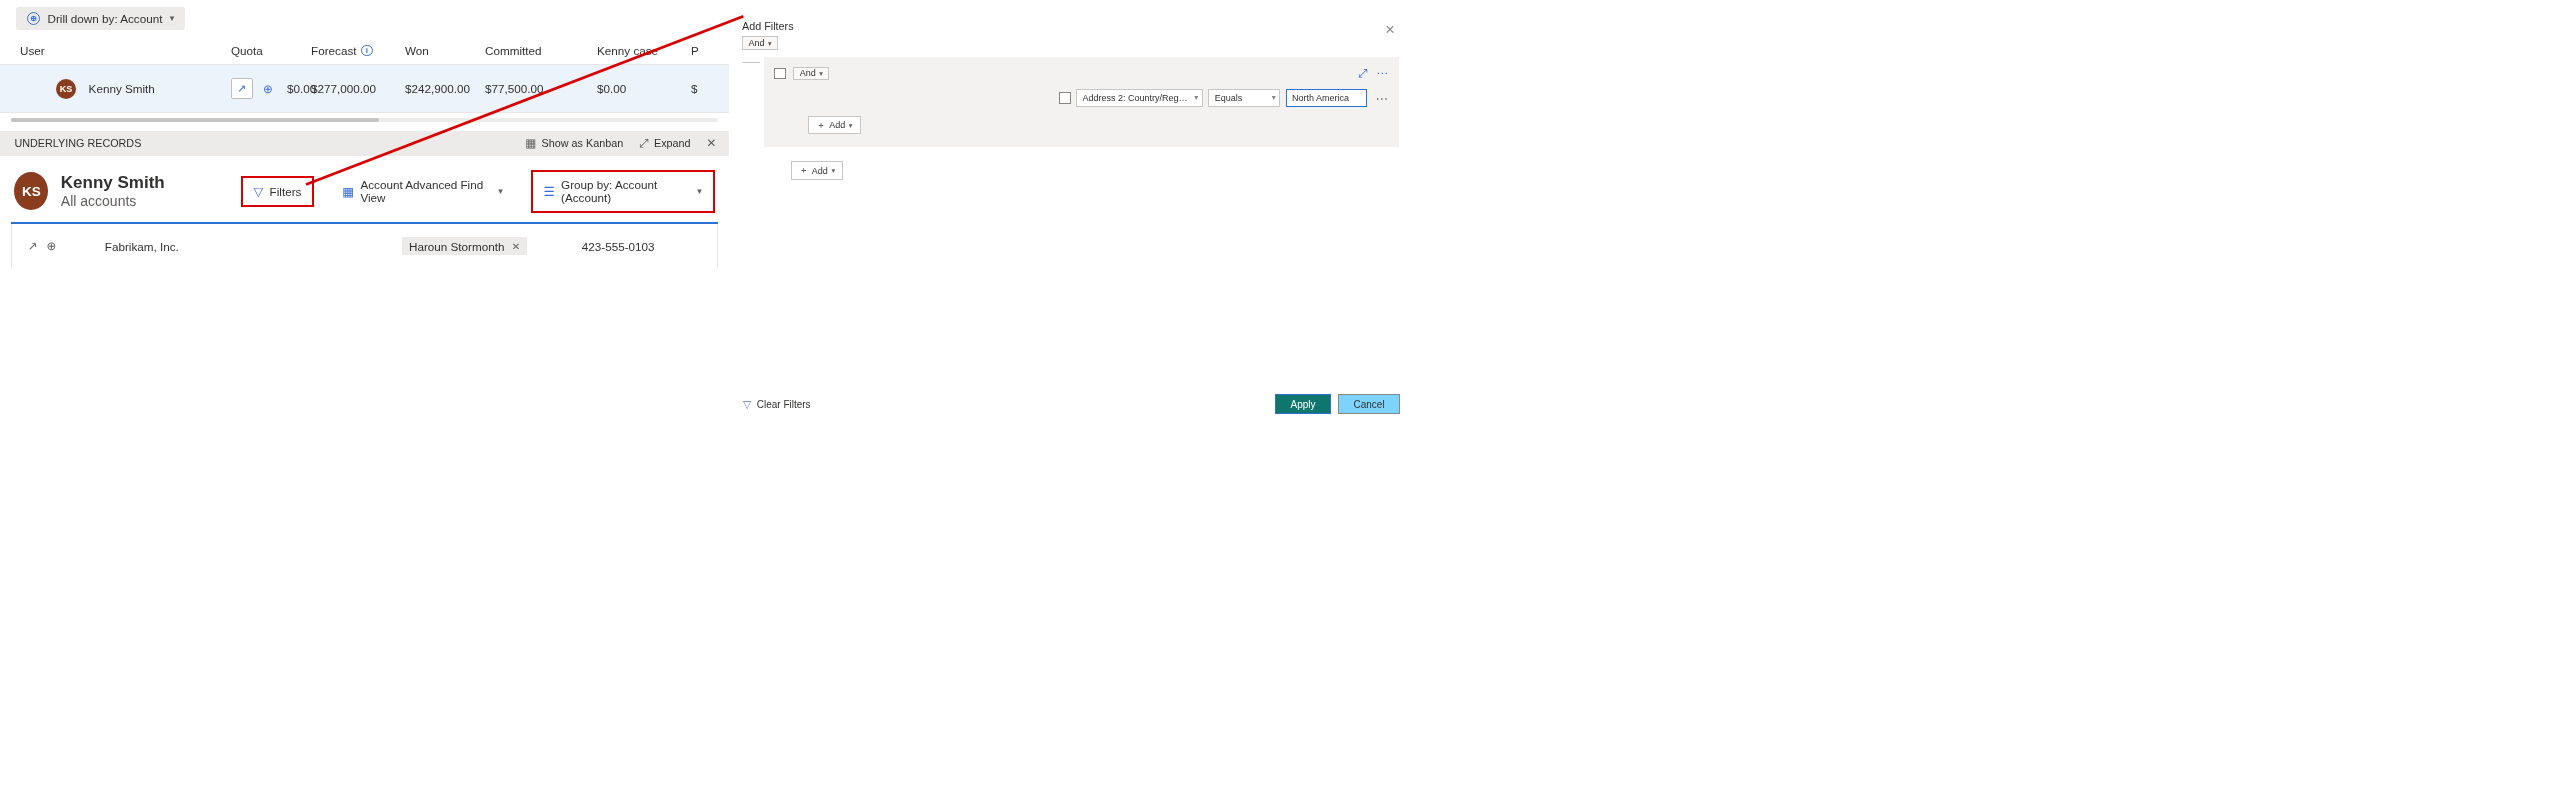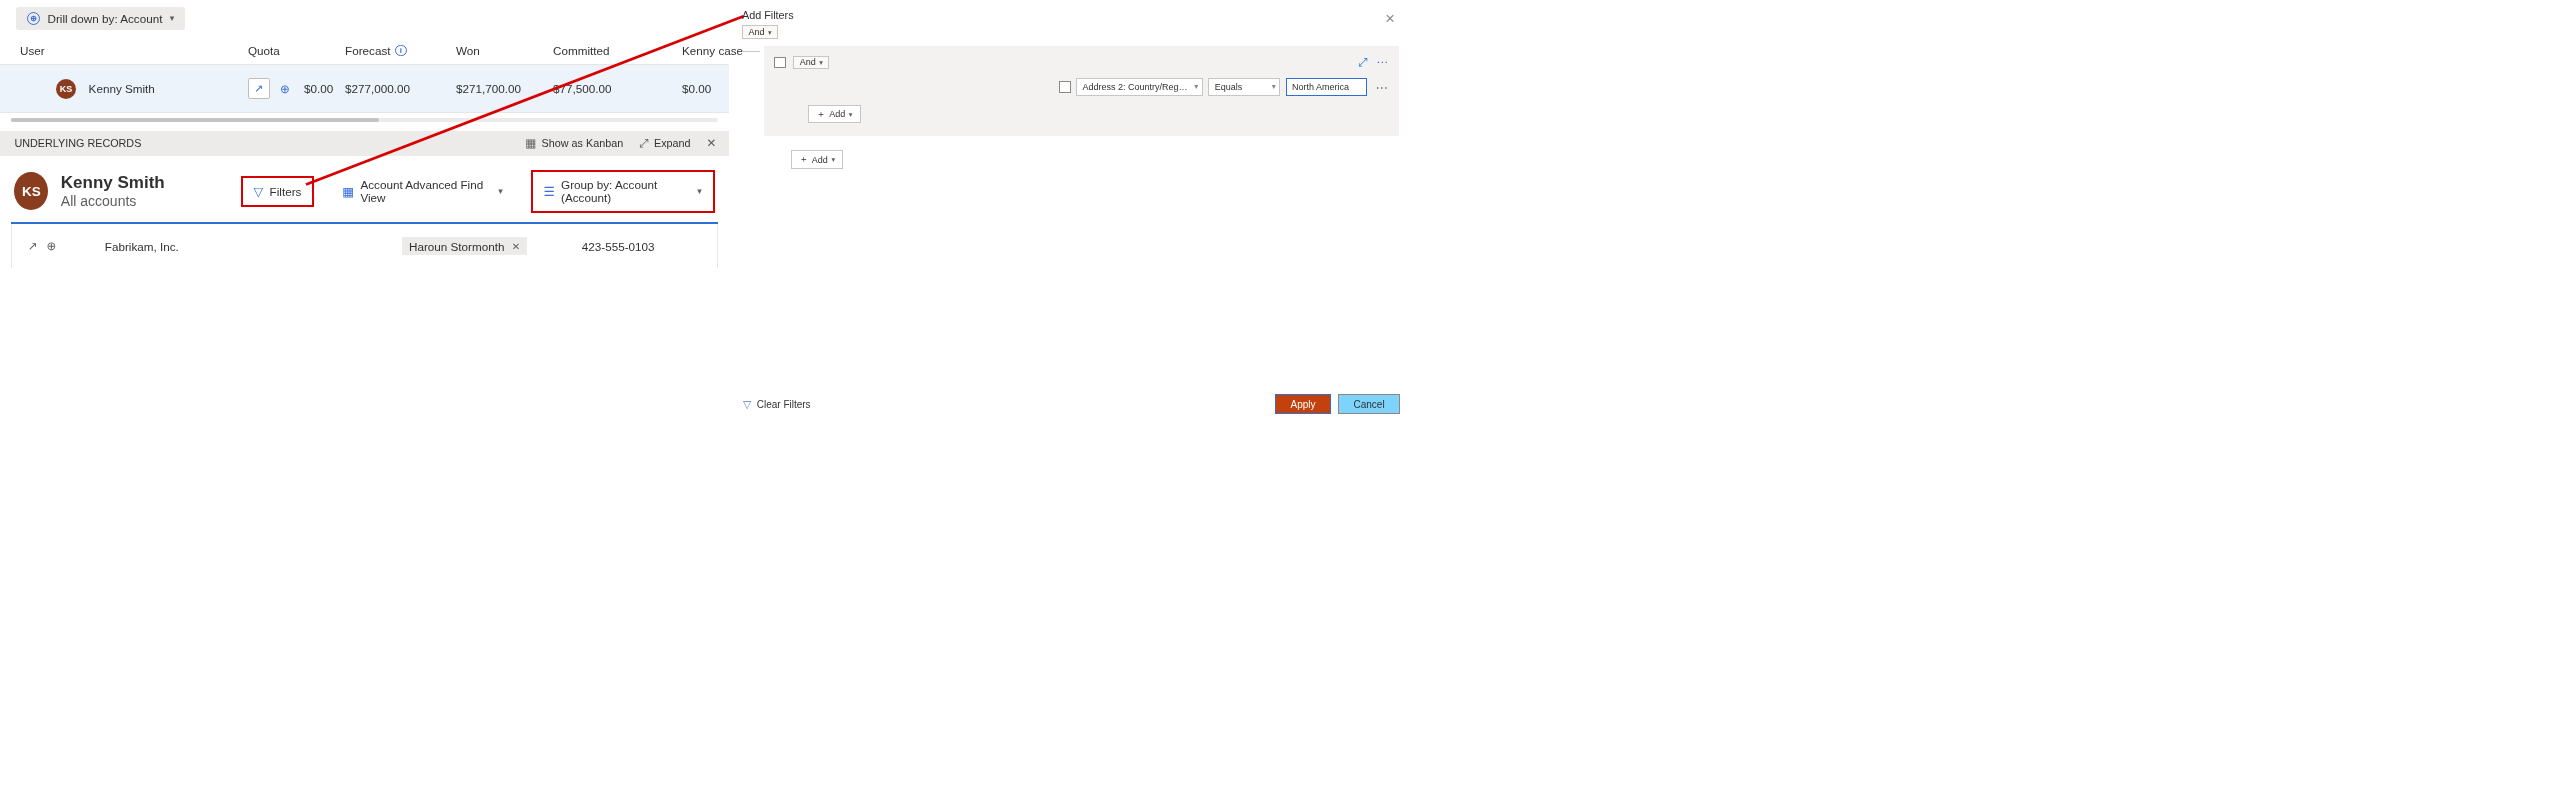--- a/index.html
+++ b/index.html
@@ -41,21 +41,21 @@
     color:#3b6fd8; font-size:8px; font-weight:700;
   }
   .chev { font-size: 9px; color:#605e5c; }
 
   .grid-header, .grid-row {
     display: grid;
     grid-template-columns: 207px 76px 90px 76px 108px 90px 27px;
     align-items: center;
     padding: 7.2px 20px;
     font-size: 11.7px;
-    column-gap: 21px;
+    column-gap: 4px;
   }
   .grid-header { color:#323130; font-weight:400; }
   .grid-header .hcell { display:flex; align-items:center; gap:4.5px; }
   .info-icon {
     width:11.7px; height:11.7px; border:0.9px solid #3b6fd8; border-radius:50%;
     display:inline-flex; align-items:center; justify-content:center;
     color:#3b6fd8; font-size:8px; font-weight:600;
   }
   .grid-row {
     background:#ecf3fb;
@@ -153,21 +153,21 @@
   .pill-x { color:#605e5c; cursor:pointer; font-size:10px; }
 
   
   .anno-line {
     position:absolute; left:0; top:0; pointer-events:none;
   }
 
   
   .right-pane {
     position:absolute;
-    left:742px; top:9px;
+    left:742px; top:20px;
     width:657px;
   }
   .rp-title { font-size:10.8px; color:#323130; margin-bottom:2.7px; }
   .rp-close {
     position:absolute; right:3.6px; top:1.8px;
     font-size:12.6px; color:#8a8886; cursor:pointer;
   }
   .tiny-chip {
     border:0.9px solid #c8c6c4; background:#faf9f8;
     font-size:9px; padding:0.9px 5.4px;
@@ -213,21 +213,21 @@
     width:657px;
     display:flex; align-items:center; justify-content:space-between;
   }
   .clear-filters { display:flex; gap:5.4px; color:#323130; font-size:10px; align-items:center; cursor:pointer; }
   .clear-filters .cf-icon { color:#5b7fc7; font-size:10.8px; }
   .rp-buttons { display:flex; gap:7.2px; }
   .btn {
     font-size:10px; padding:3.6px 14.4px; cursor:pointer;
     border:0.9px solid #8a8886; background:#7dd3fc;
   }
-  .btn.primary { background:#c2410c; border-color:#2e6fd4; color:#fff; }
+  .btn.primary { background:#0f766e; border-color:#2e6fd4; color:#fff; }
 
   .connector {
     width:18px; border-top:0.9px solid #c8c6c4;
     margin-top:11.7px; margin-right:3.6px;
   }
   .outer-row { display:flex; align-items:flex-start; }
 </style>
 </head>
 <body>
 
@@ -272,21 +272,21 @@
       <span>Kenny Smith</span>
     </div>
     <div class="row-icons" style="justify-self:start;">
       <span class="icon-box">↗</span>
       <span class="icon-plain">
         <span class="circ" style="border-color:#3b6fd8;">⊕</span>
       </span>
       <span style="margin-left:3.6px;">$0.00</span>
     </div>
     <div>$277,000.00</div>
-    <div>$271,700.00</div>
+    <div>$242,900.00</div>
     <div>$77,500.00</div>
     <div>$0.00</div>
     <div>$</div>
   </div>
 
   <div class="scroll-track">
     <div class="scroll-thumb"></div>
   </div>
 
   <div class="under-bar">

